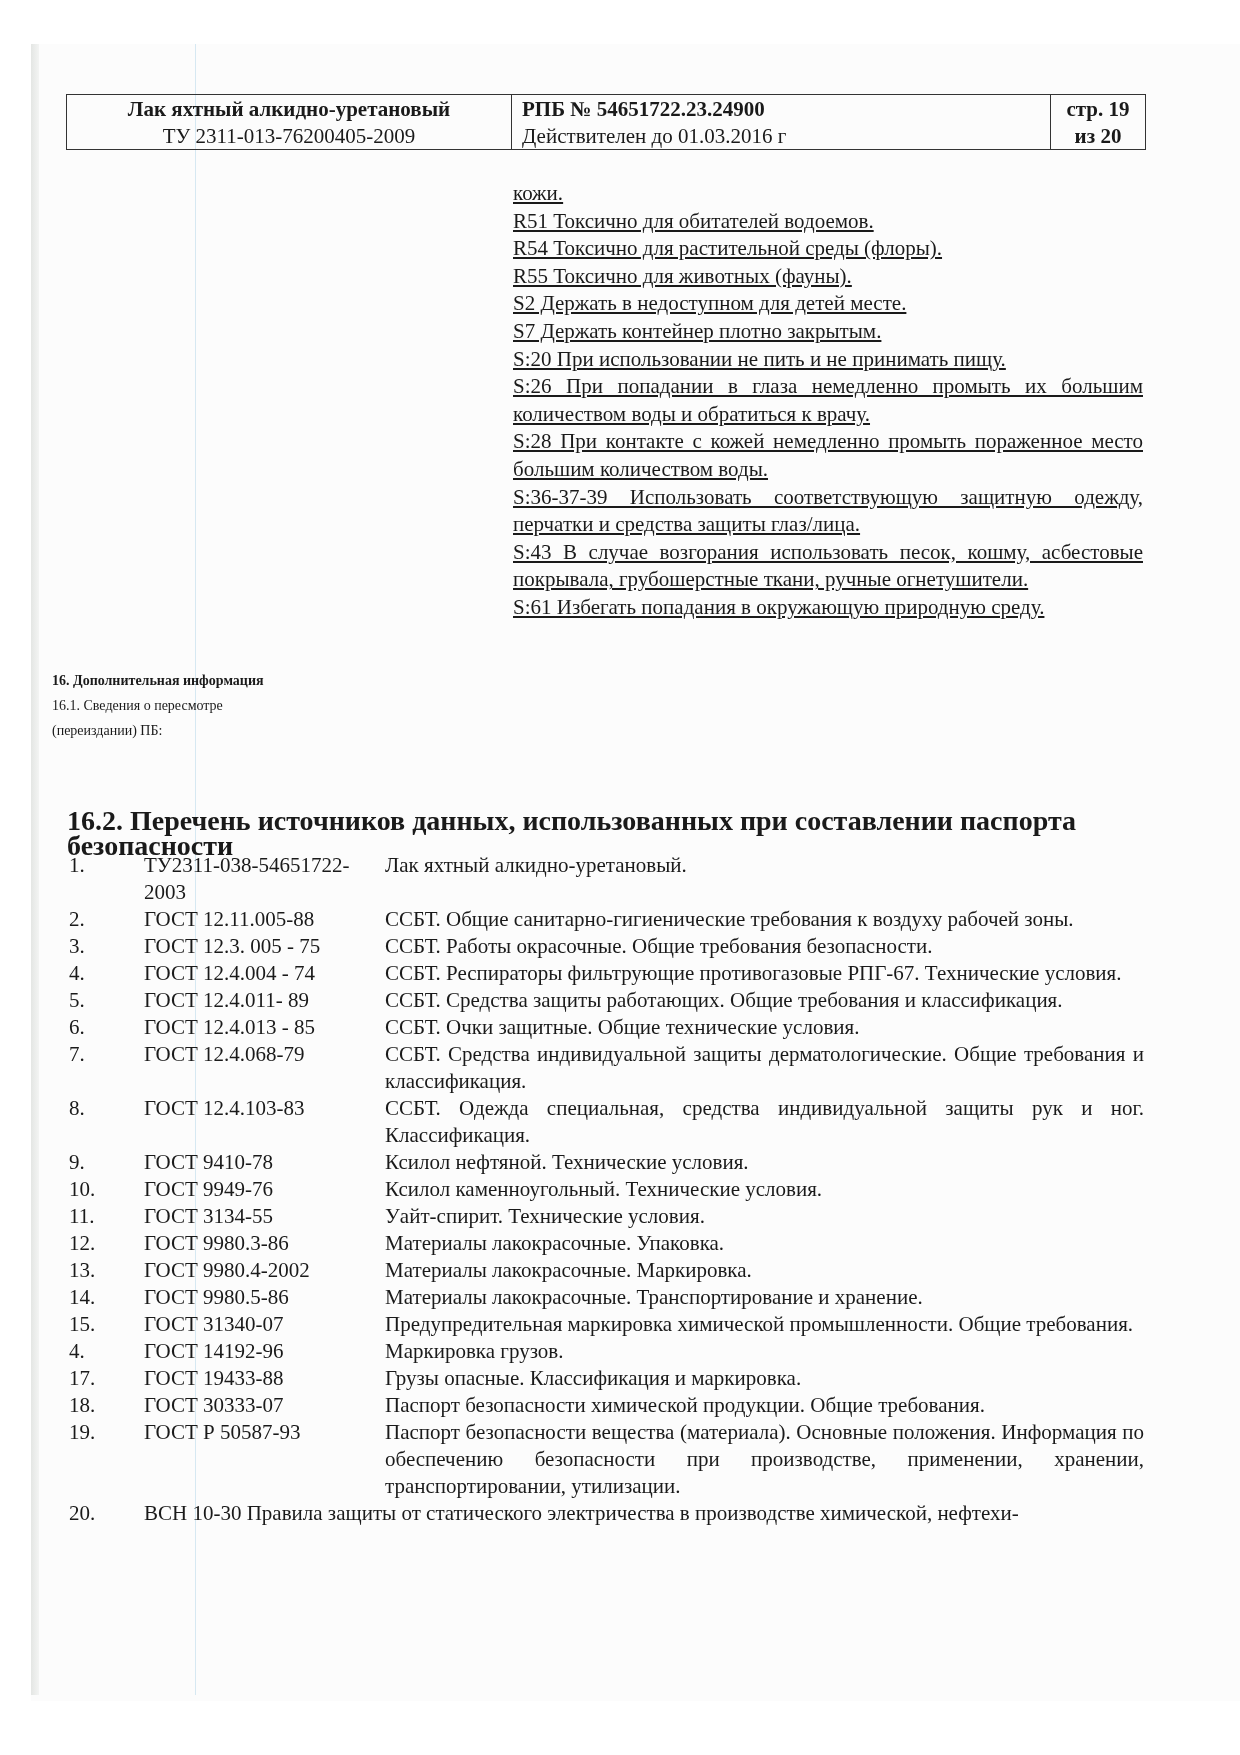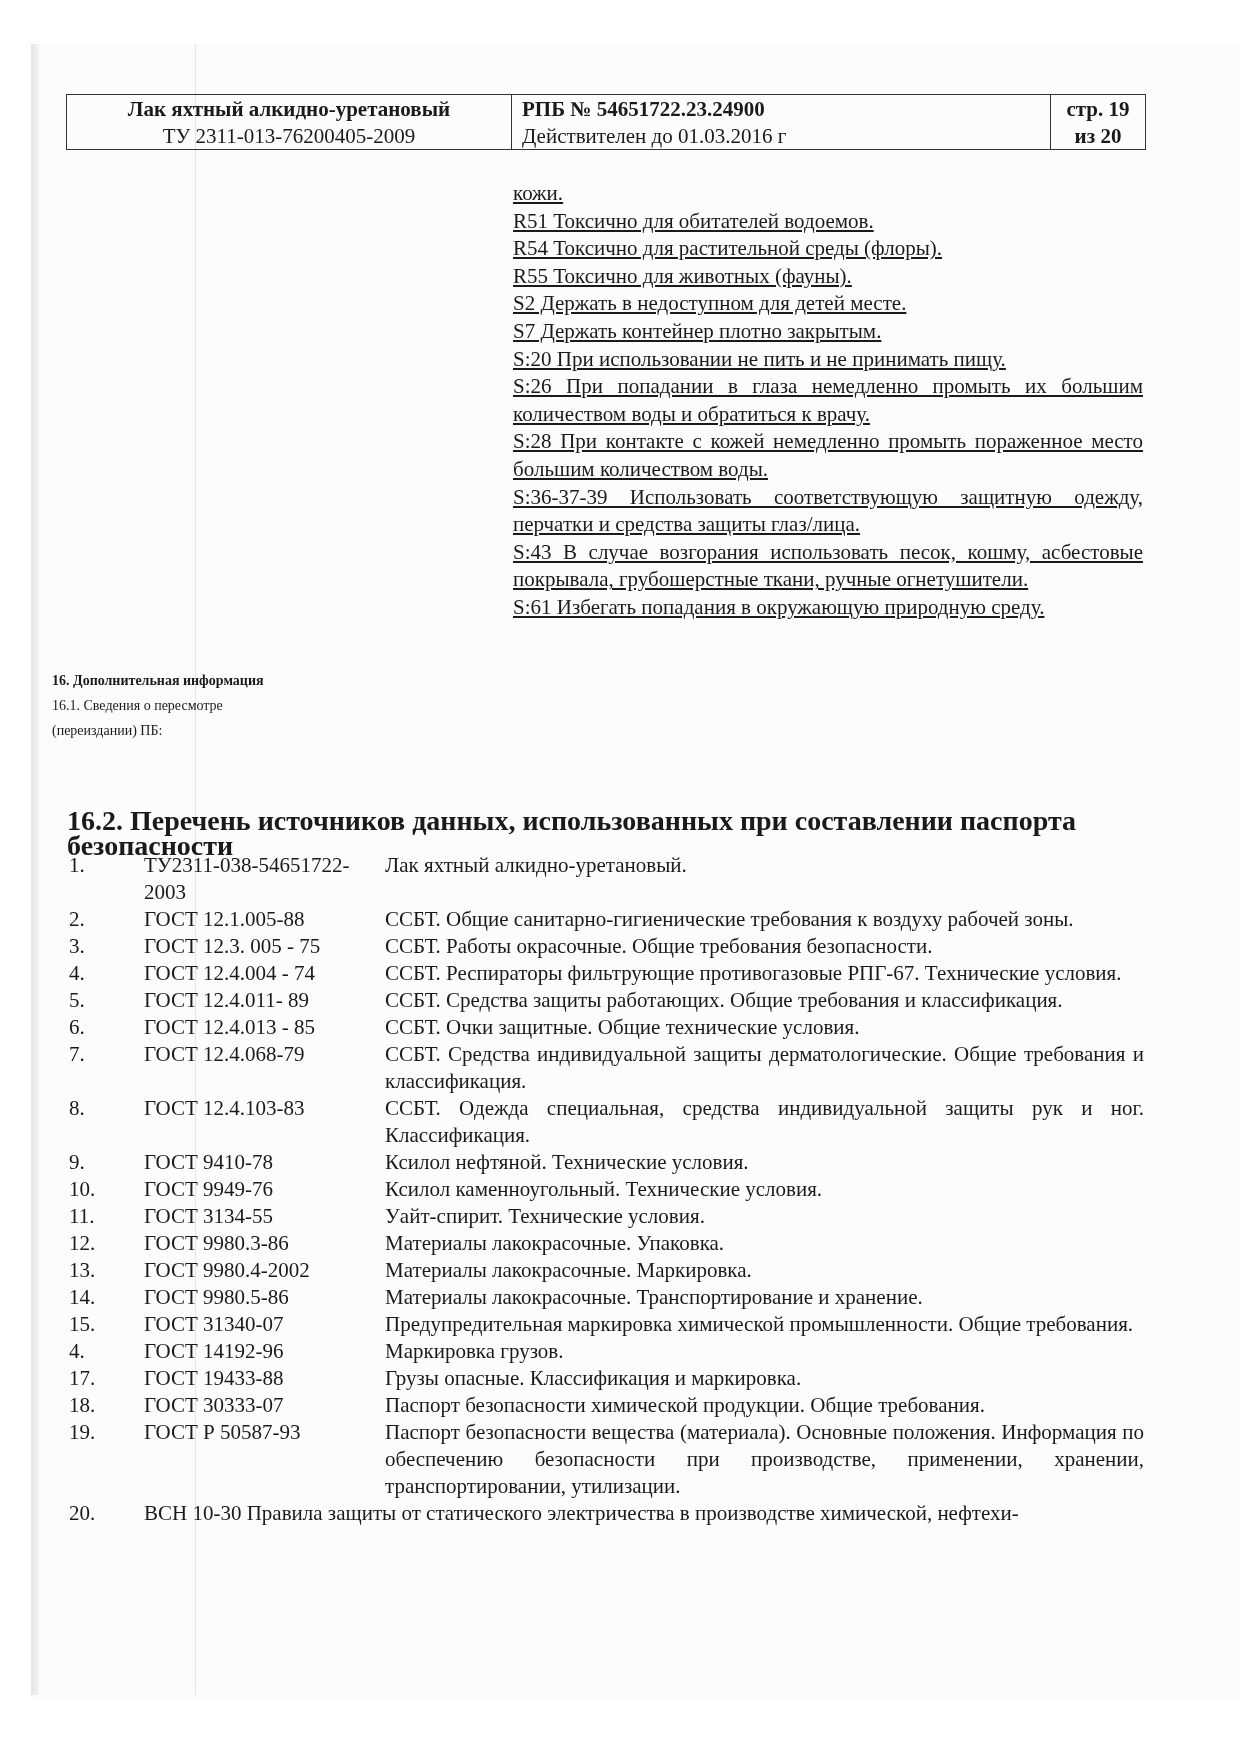--- a/index.html
+++ b/index.html
@@ -109,21 +109,21 @@
 <div class="sec162">16.2. Перечень источников данных, использованных при составлении паспорта безопасности</div>
 
 <div class="ref-list">
   <div class="ref-row">
     <span class="ref-num">1.</span>
     <span class="ref-code">ТУ2311-038-54651722-2003</span>
     <span class="ref-desc">Лак яхтный алкидно-уретановый.</span>
   </div>
   <div class="ref-row">
     <span class="ref-num">2.</span>
-    <span class="ref-code">ГОСТ 12.1.005-88</span>
+    <span class="ref-code">ГОСТ 12.11.005-88</span>
     <span class="ref-desc">ССБТ. Общие санитарно-гигиенические требования к воздуху рабочей зоны.</span>
   </div>
   <div class="ref-row">
     <span class="ref-num">3.</span>
     <span class="ref-code">ГОСТ 12.3. 005 - 75</span>
     <span class="ref-desc">ССБТ. Работы окрасочные. Общие требования безопасности.</span>
   </div>
   <div class="ref-row">
     <span class="ref-num">4.</span>
     <span class="ref-code">ГОСТ 12.4.004 - 74</span>

